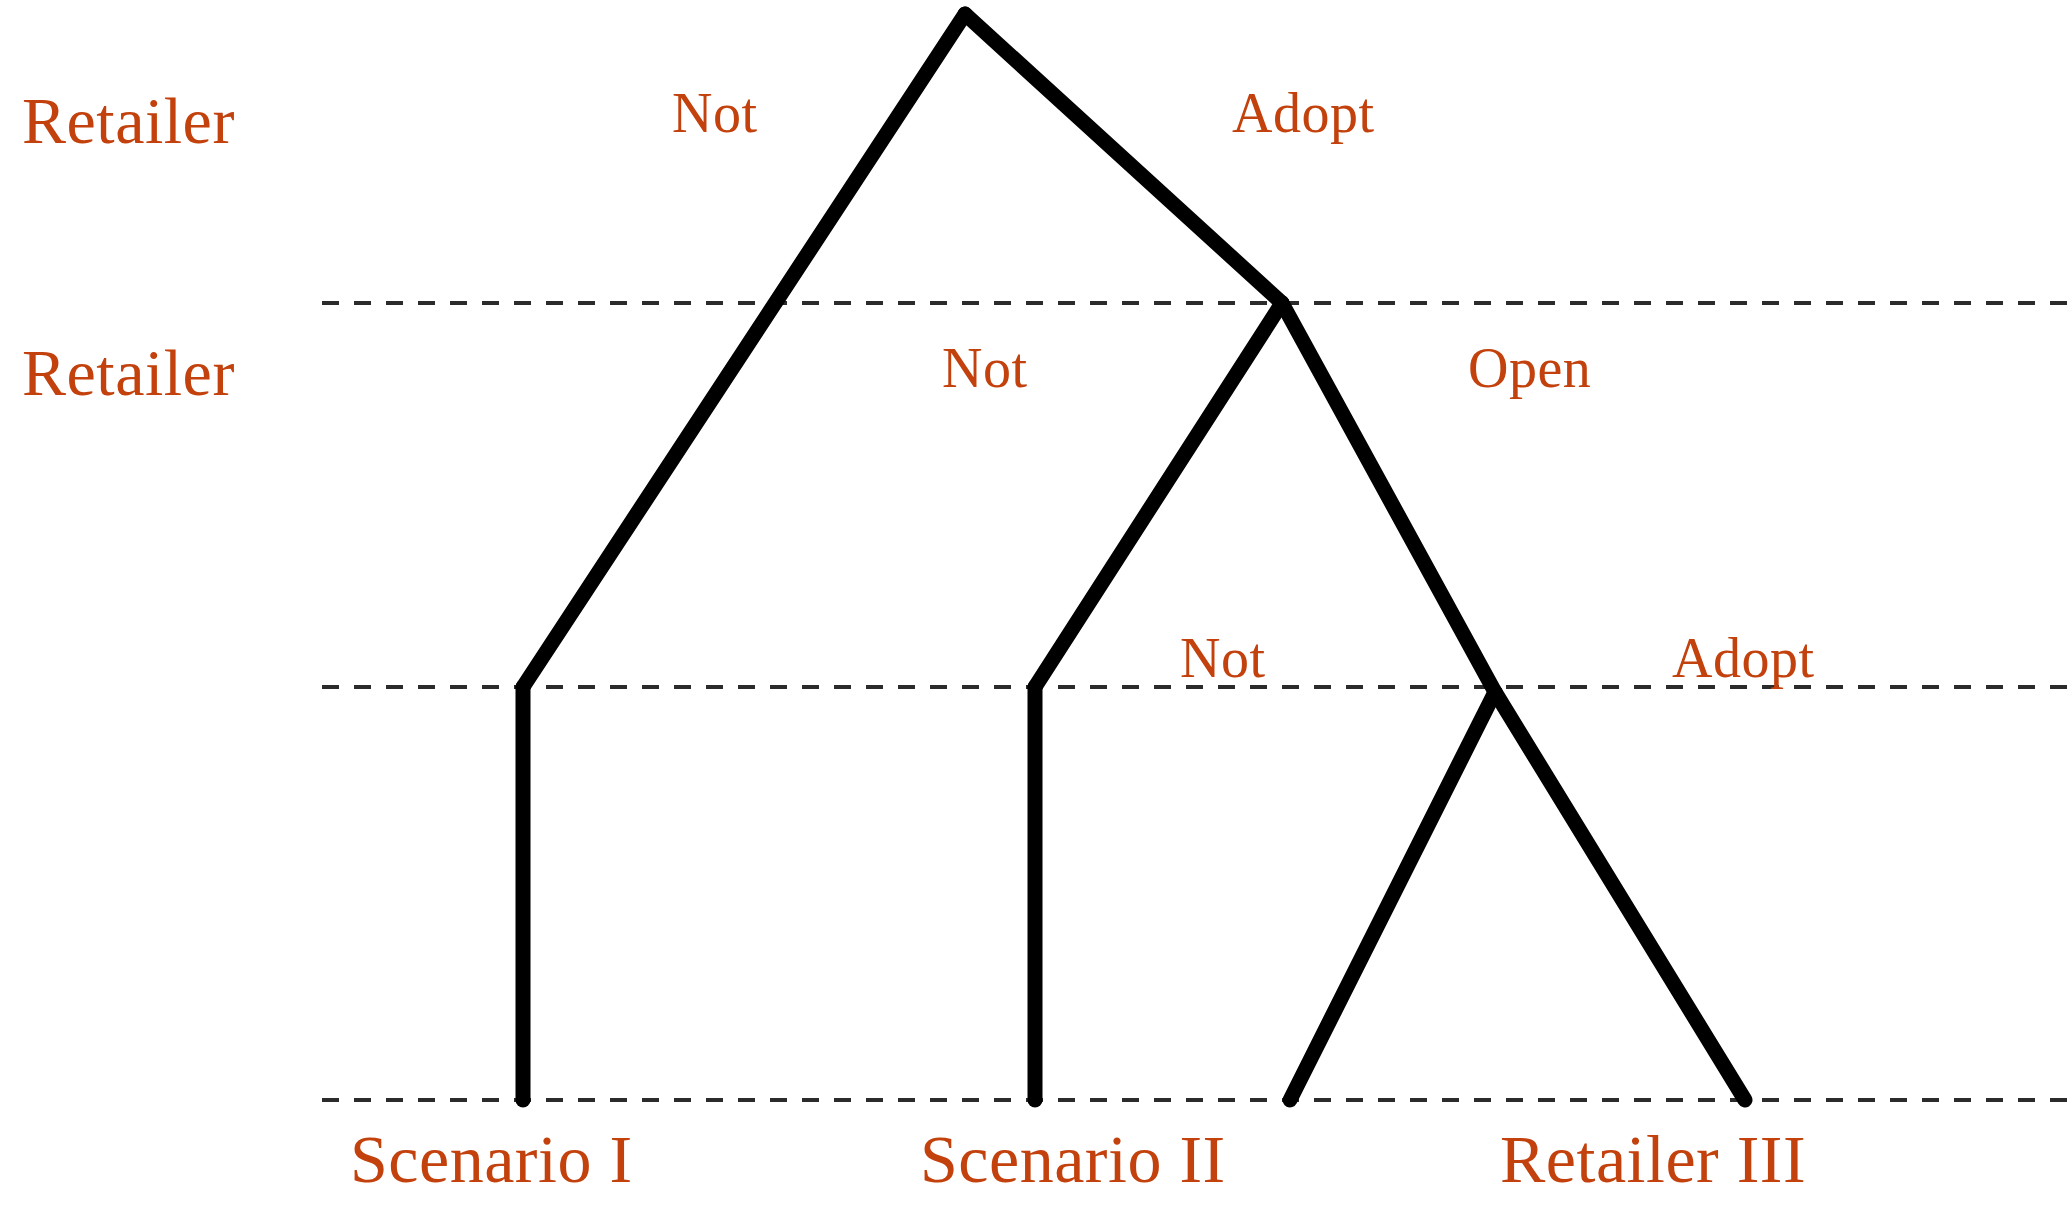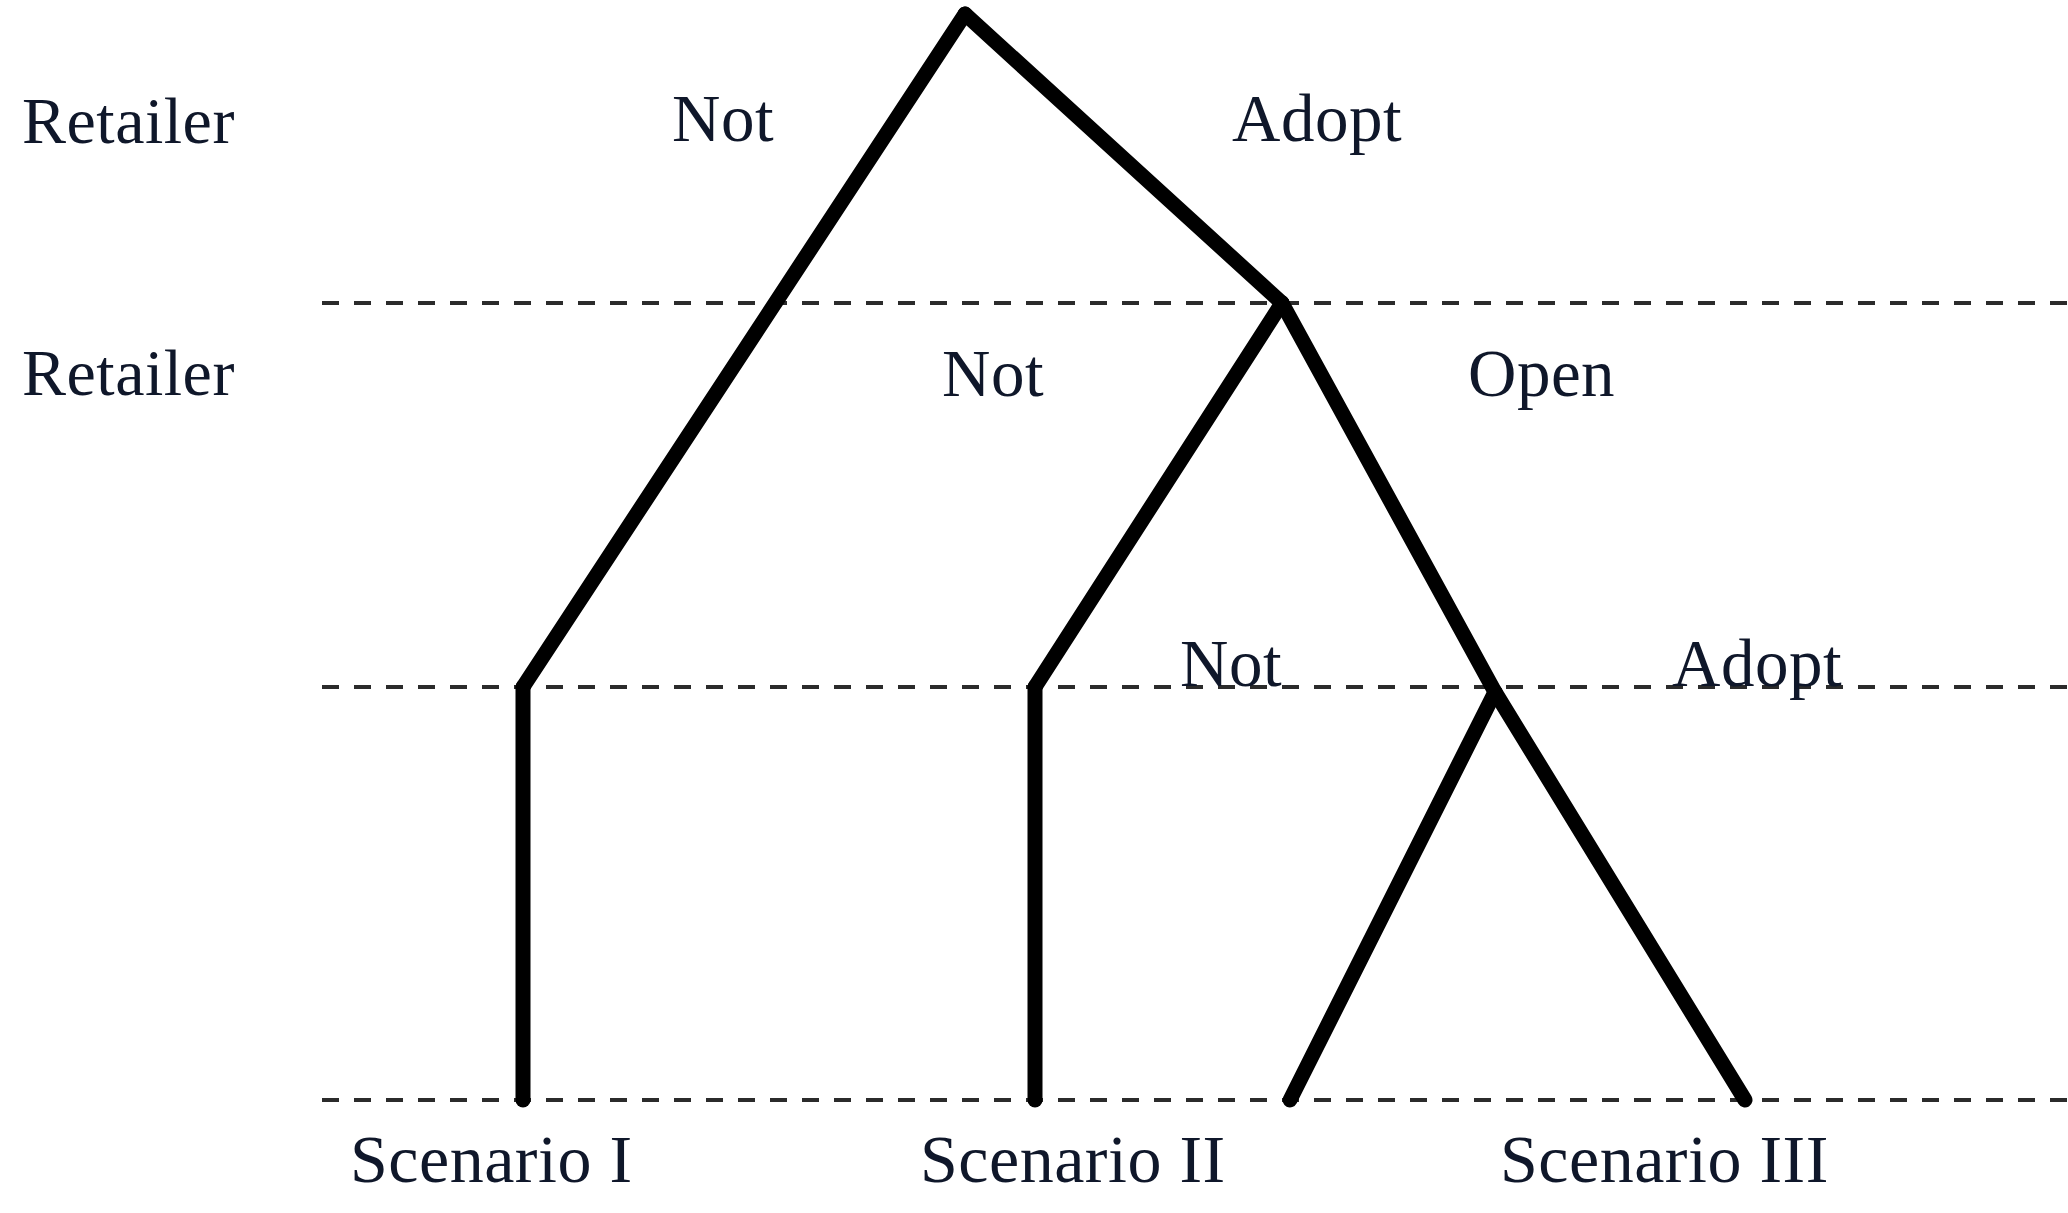--- a/index.html
+++ b/index.html
@@ -23,30 +23,30 @@
     position: absolute;
     left: 0;
     top: 0;
     width: 2068px;
     height: 1213px;
   }
   .txt {
     position: absolute;
     white-space: nowrap;
     line-height: 1;
-    color: #0f172a;
+    color: #c2410c;
   }
   
   .row-label {
     font-size: 66px;
     letter-spacing: 0.5px;
   }
   
   .edge-label {
-    font-size: 67px;
+    font-size: 56px;
     letter-spacing: 0.5px;
   }
   
   .scenario-label {
     font-size: 68px;
     letter-spacing: 0.5px;
   }
 </style>
 </head>
 <body>
@@ -87,15 +87,15 @@
   <div class="txt edge-label" style="left:1468px; top:340px;text-align:center;">Open</div>
 
   <div class="txt edge-label" style="left:1180px; top:630px;">Not</div>
 
   <div class="txt edge-label" style="left:1672px; top:630px;">Adopt</div>
 
   <div class="txt scenario-label" style="left:350px; top:1125px;">Scenario I</div>
 
   <div class="txt scenario-label" style="left:920px; top:1125px;font-family:Liberation Serif, serif;">Scenario II</div>
 
-  <div class="txt scenario-label" style="left:1500px; top:1125px;">Scenario III</div>
+  <div class="txt scenario-label" style="left:1500px; top:1125px;">Retailer III</div>
 
 </div>
 
 </body></html>

